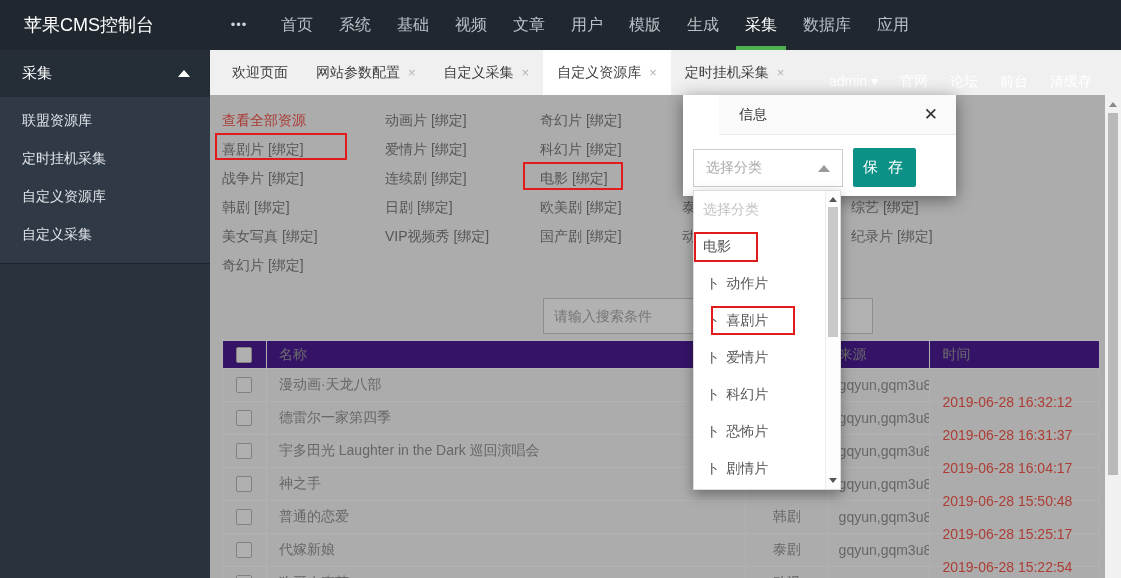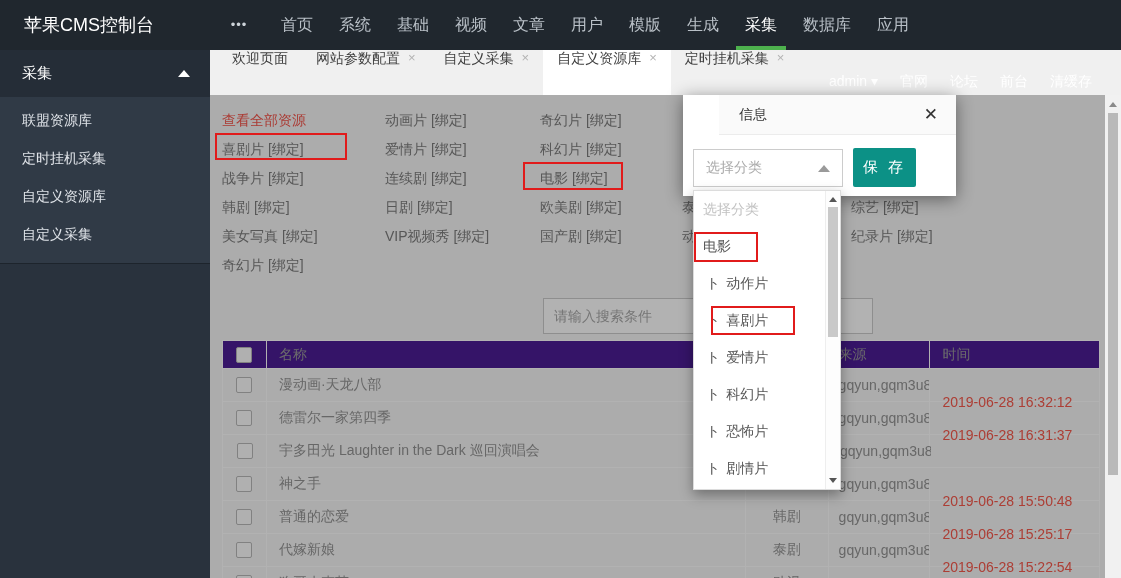--- a/index.html
+++ b/index.html
@@ -26,21 +26,21 @@
   .sb-header .spacer { flex:1; }
   .tri-up-white { width:0; height:0; border-left:6px solid transparent;
     border-right:6px solid transparent; border-bottom:7px solid #fff; }
   .sb-items { background:#303a46; padding:4px 0 10px 0; border-bottom:1px solid #1d242c; }
   .sb-item { height:38px; line-height:38px; padding-left:22px; color:#dfe3e8;
     font-size:14px; cursor:pointer; }
 
   
   .tabbar { position:absolute; left:210px; top:50px; width:911px; height:45px;
     background:#f0f0f0; display:flex; padding-left:8px; }
-  .tab { display:flex; padding:0 14px; font-size:14px;
+  .tab { display:flex; align-items:center; padding:0 14px; font-size:14px;
     color:#3f3f3f; cursor:pointer; white-space:nowrap; }
   .tab.active { background:#fff; }
   .tab .x { margin-left:8px; color:#b3b3b3; font-size:13px; cursor:pointer; }
   .userbar { position:absolute; top:73px; right:29px; display:flex; gap:22px;
     color:#fff; font-size:14px; z-index:6; }
   .userbar span { cursor:pointer; white-space:nowrap; }
 
   
   .content { position:absolute; left:210px; top:95px; width:895px; height:483px;
     background:#f6f6f6; overflow:hidden; }
@@ -249,20 +249,21 @@
         <div class="cell col-src">gqyun,gqm3u8</div>
         <div class="cell col-time time">2019-06-28 16:31:37</div>
       </div>
       <div class="trow">
         <div class="cell col-check">
             <span class="checkbox"></span>
           </div>
         <div class="cell col-name">宇多田光 Laughter in the Dark 巡回演唱会</div>
         <div class="cell col-type"></div>
         <div class="cell col-src">gqyun,gqm3u8</div>
+        <div class="cell col-time time">2019-06-28 16:04:17</div>
       </div>
       <div class="trow">
         <div class="cell col-check">
             <span class="checkbox"></span>
           </div>
         <div class="cell col-name">神之手</div>
         <div class="cell col-type"></div>
         <div class="cell col-src">gqyun,gqm3u8</div>
         <div class="cell col-time time">2019-06-28 15:50:48</div>
       </div>

